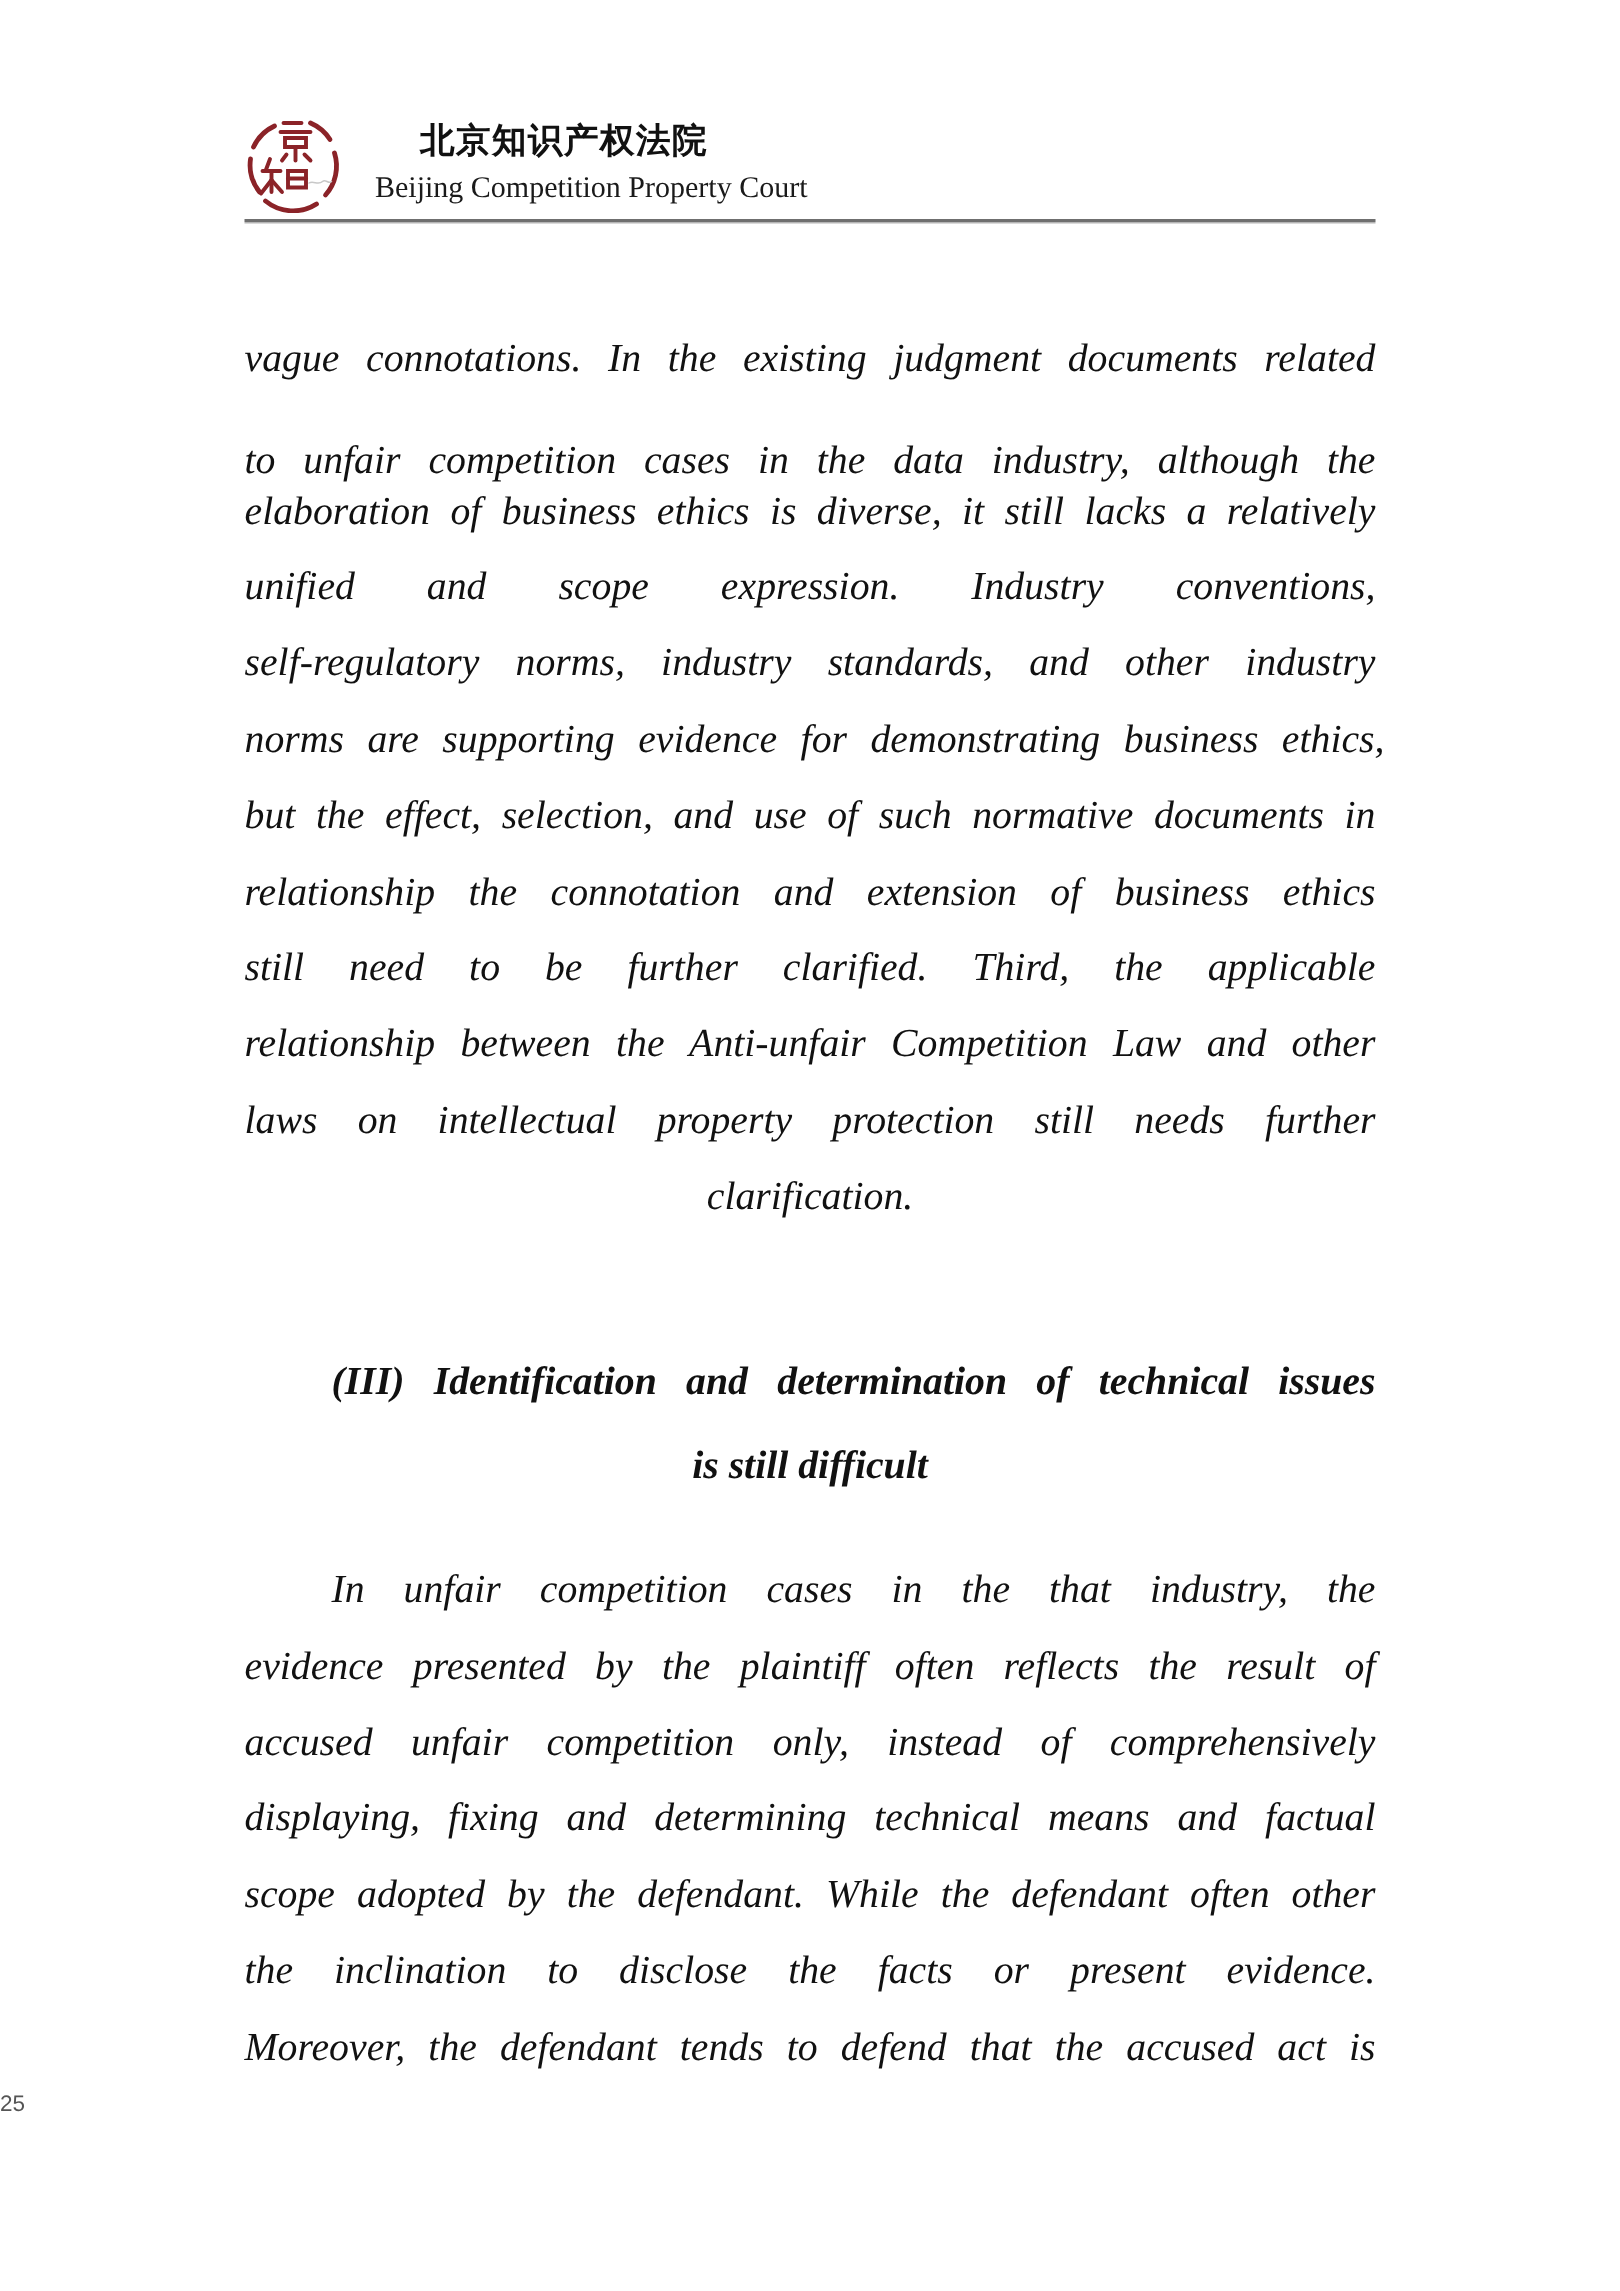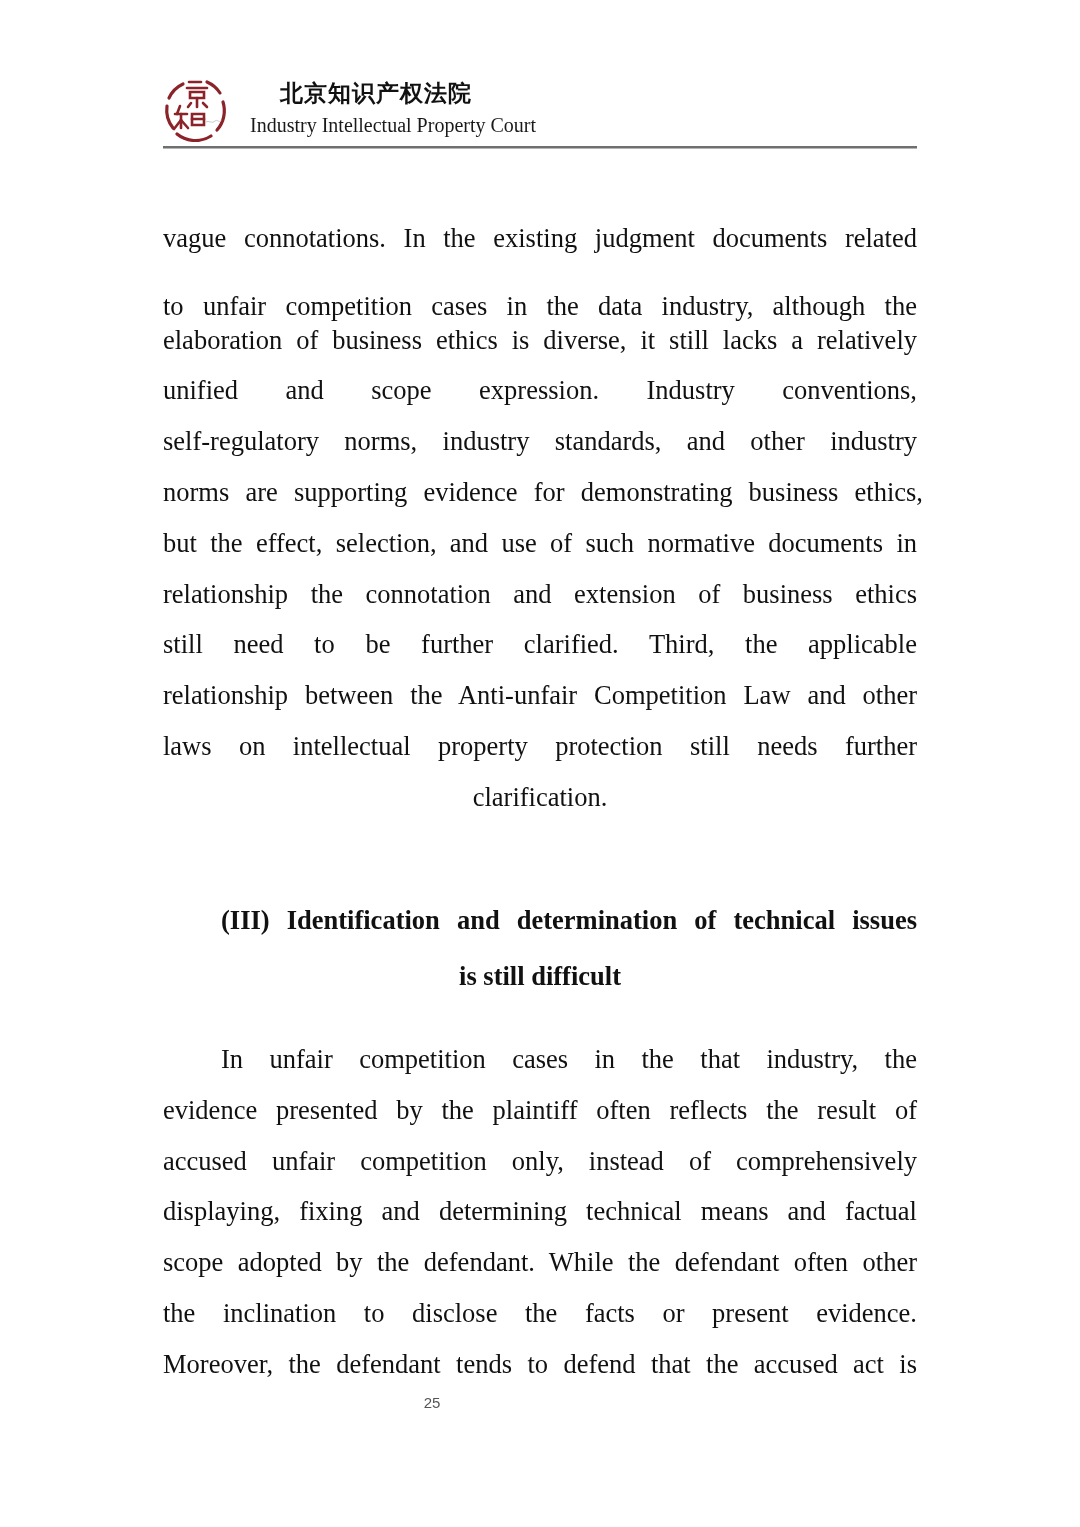--- a/index.html
+++ b/index.html
@@ -64,20 +64,21 @@
       width: 754px;
     }
     .line {
       position: absolute;
       left: 0;
       width: 754px;
       font-size: 26.5px;
       line-height: 32px;
       white-space: nowrap;
       color: #111111;
+      font-style: italic;
     }
     .line.justify {
       text-align: justify;
       text-align-last: justify;
       white-space: normal;
     }
     .line.left {
       text-align: center;
     }
     .line.indent {
@@ -85,21 +86,20 @@
       width: 696px;
     }
     .line.heading {
       font-weight: bold;
     }
     .page-number {
       position: absolute;
       left: 0;
       width: 864px;
       top: 1394px;
-      text-align: center;
       font-family: "Liberation Sans", sans-serif;
       font-size: 15px;
       color: #555555;
     }
   </style>
 </head>
 <body>
 
 <div class="page-header">
   <div class="logo">
@@ -125,21 +125,21 @@
         <path d="M18 44 L25 52"></path>
         <path d="M29 38 L41 38 L41 49 L29 49 Z"></path>
         <path d="M29 43 L41 43"></path>
       </g>
       <g fill="none" stroke="#c8c8c8" stroke-width="1" stroke-linecap="round">
         <path d="M43 46 C46 44, 49 48, 52 45 C54 43, 56 47, 58 45"></path>
       </g>
     </svg>
   </div>
   <div class="org-cn">北京知识产权法院</div>
-  <div class="org-en">Industry Intellectual Property Court</div>
+  <div class="org-en">Beijing Competition Property Court</div>
   <div class="header-rule"></div>
 </div>
 
 <div class="content">
 
   <div>
     <div class="line justify" style="top:222px">vague connotations. In the existing judgment documents related</div>
     <div class="line justify" style="top:290px">to unfair competition cases in the data industry, although the</div>
     <div class="line justify" style="top:324px">elaboration of business ethics is diverse, it still lacks a relatively</div>
     <div class="line justify" style="top:374px">unified and scope expression. Industry conventions,</div>

